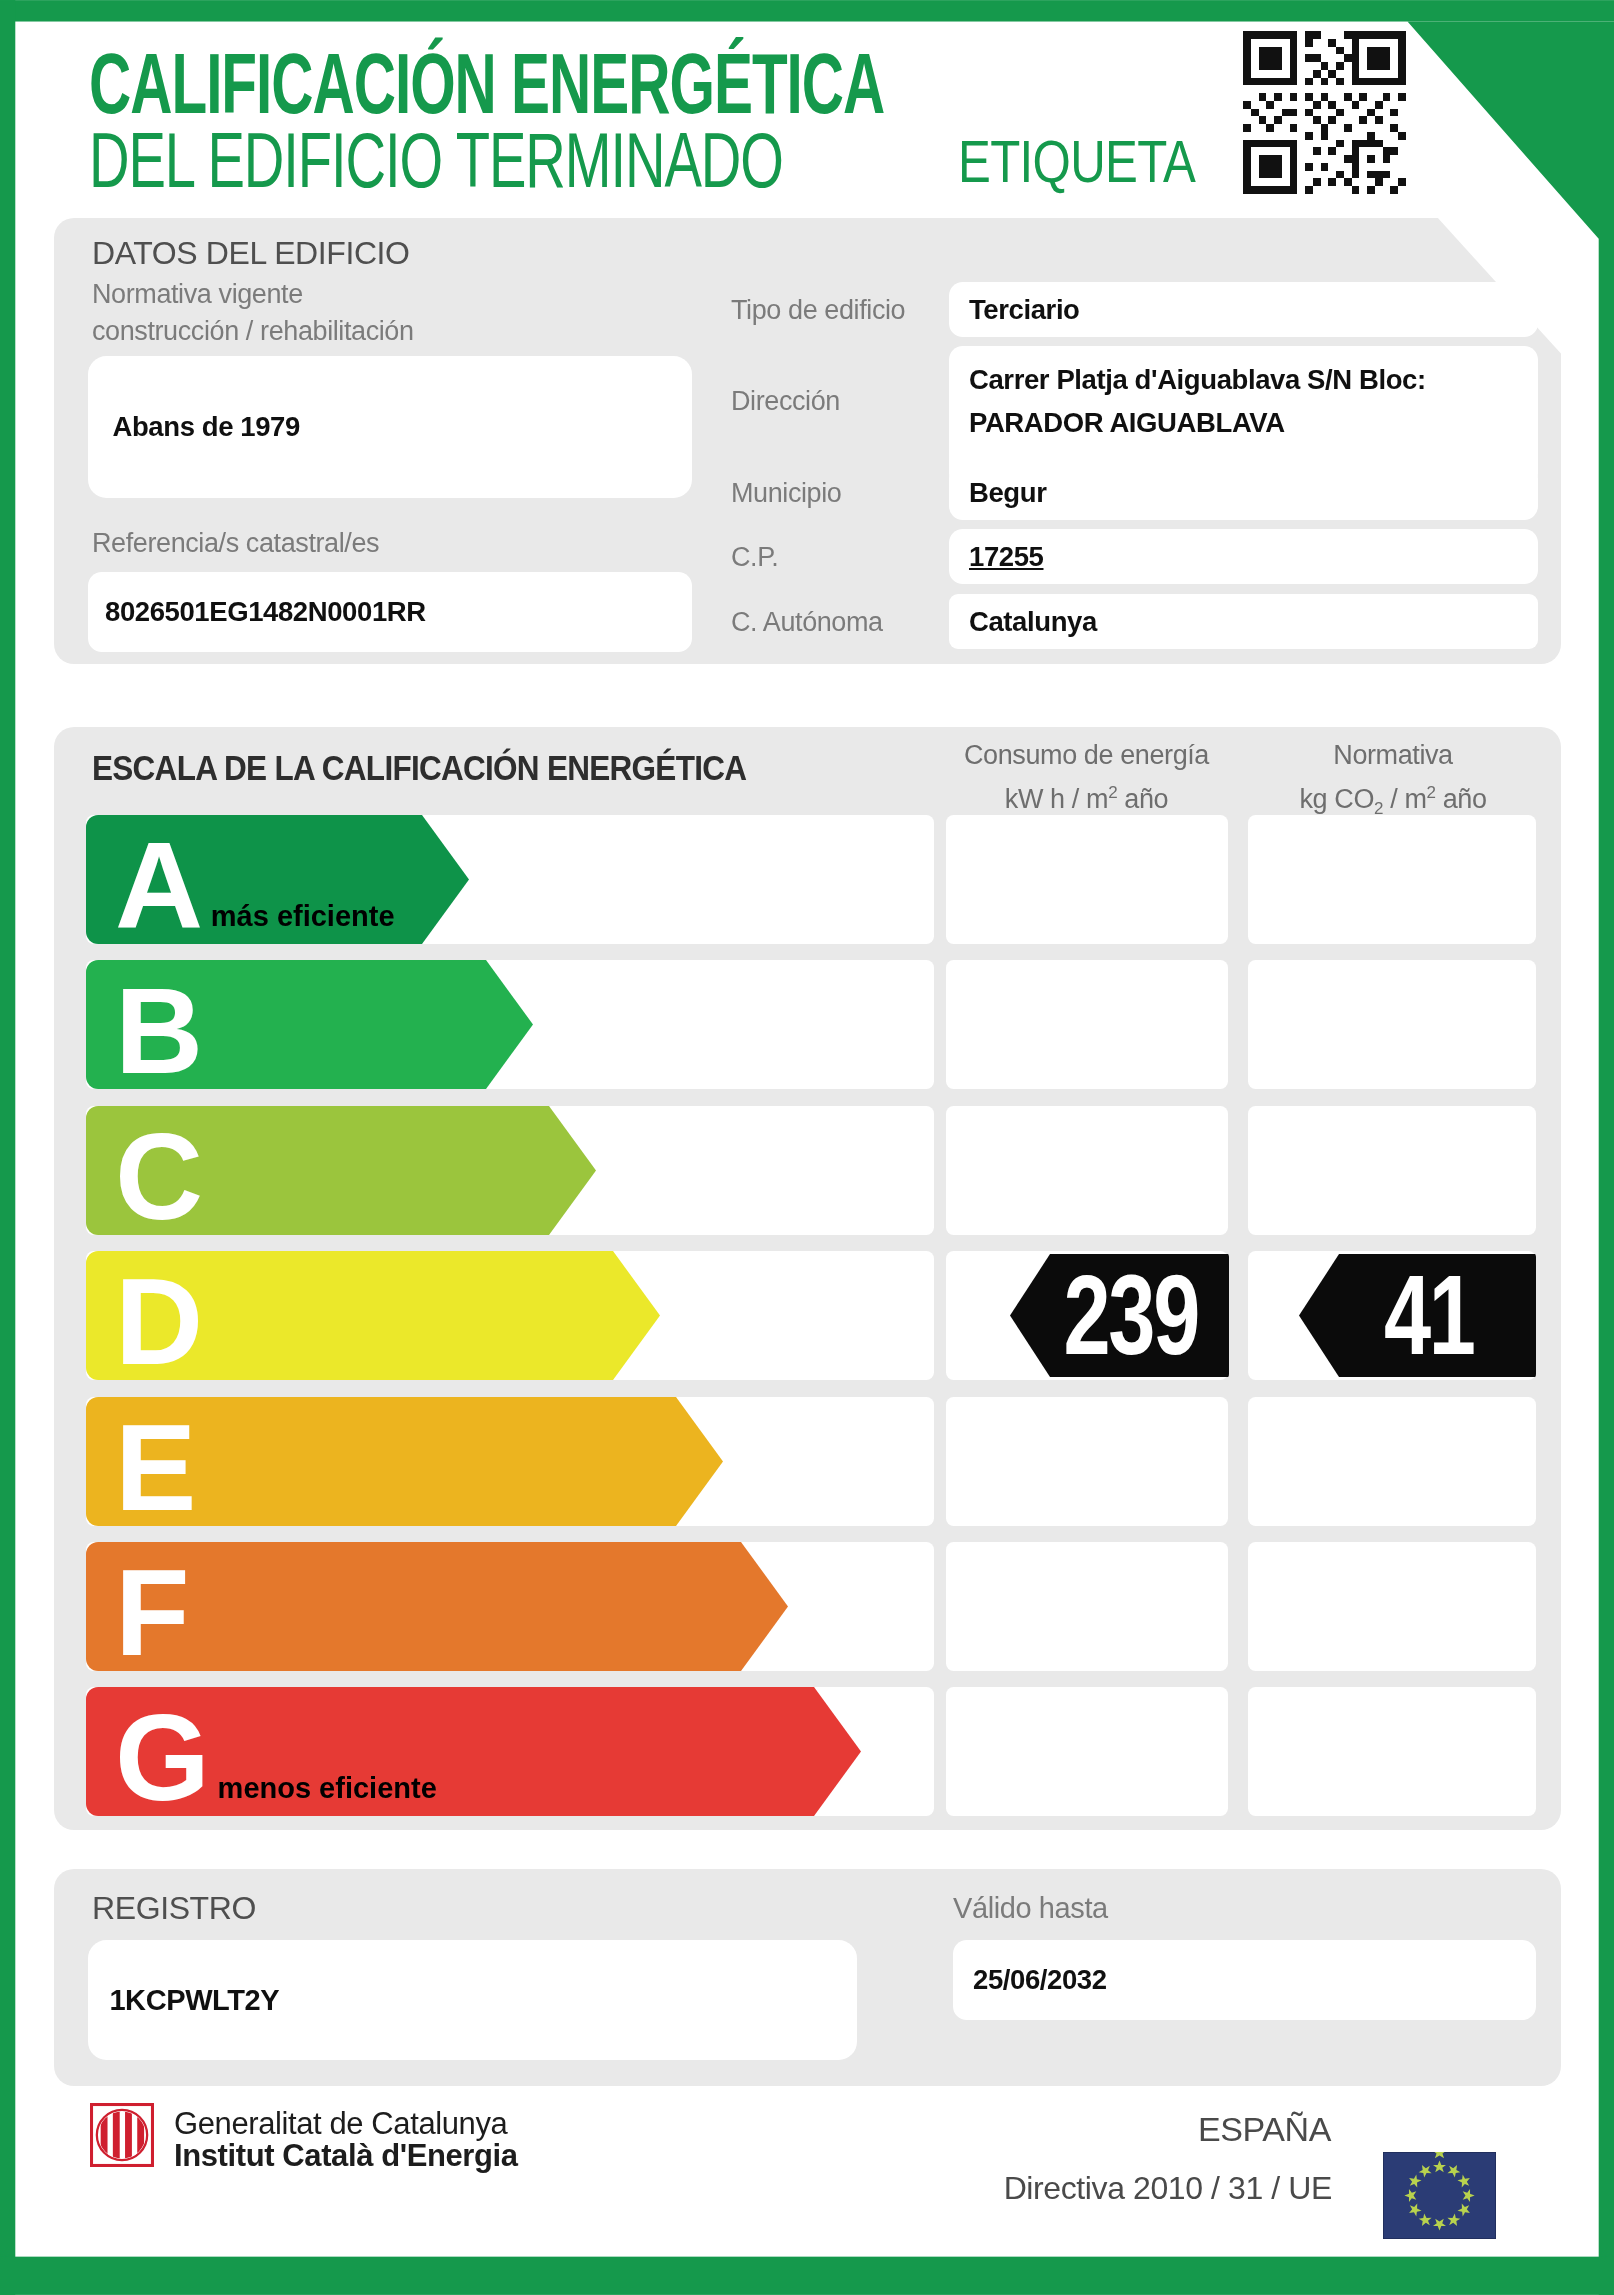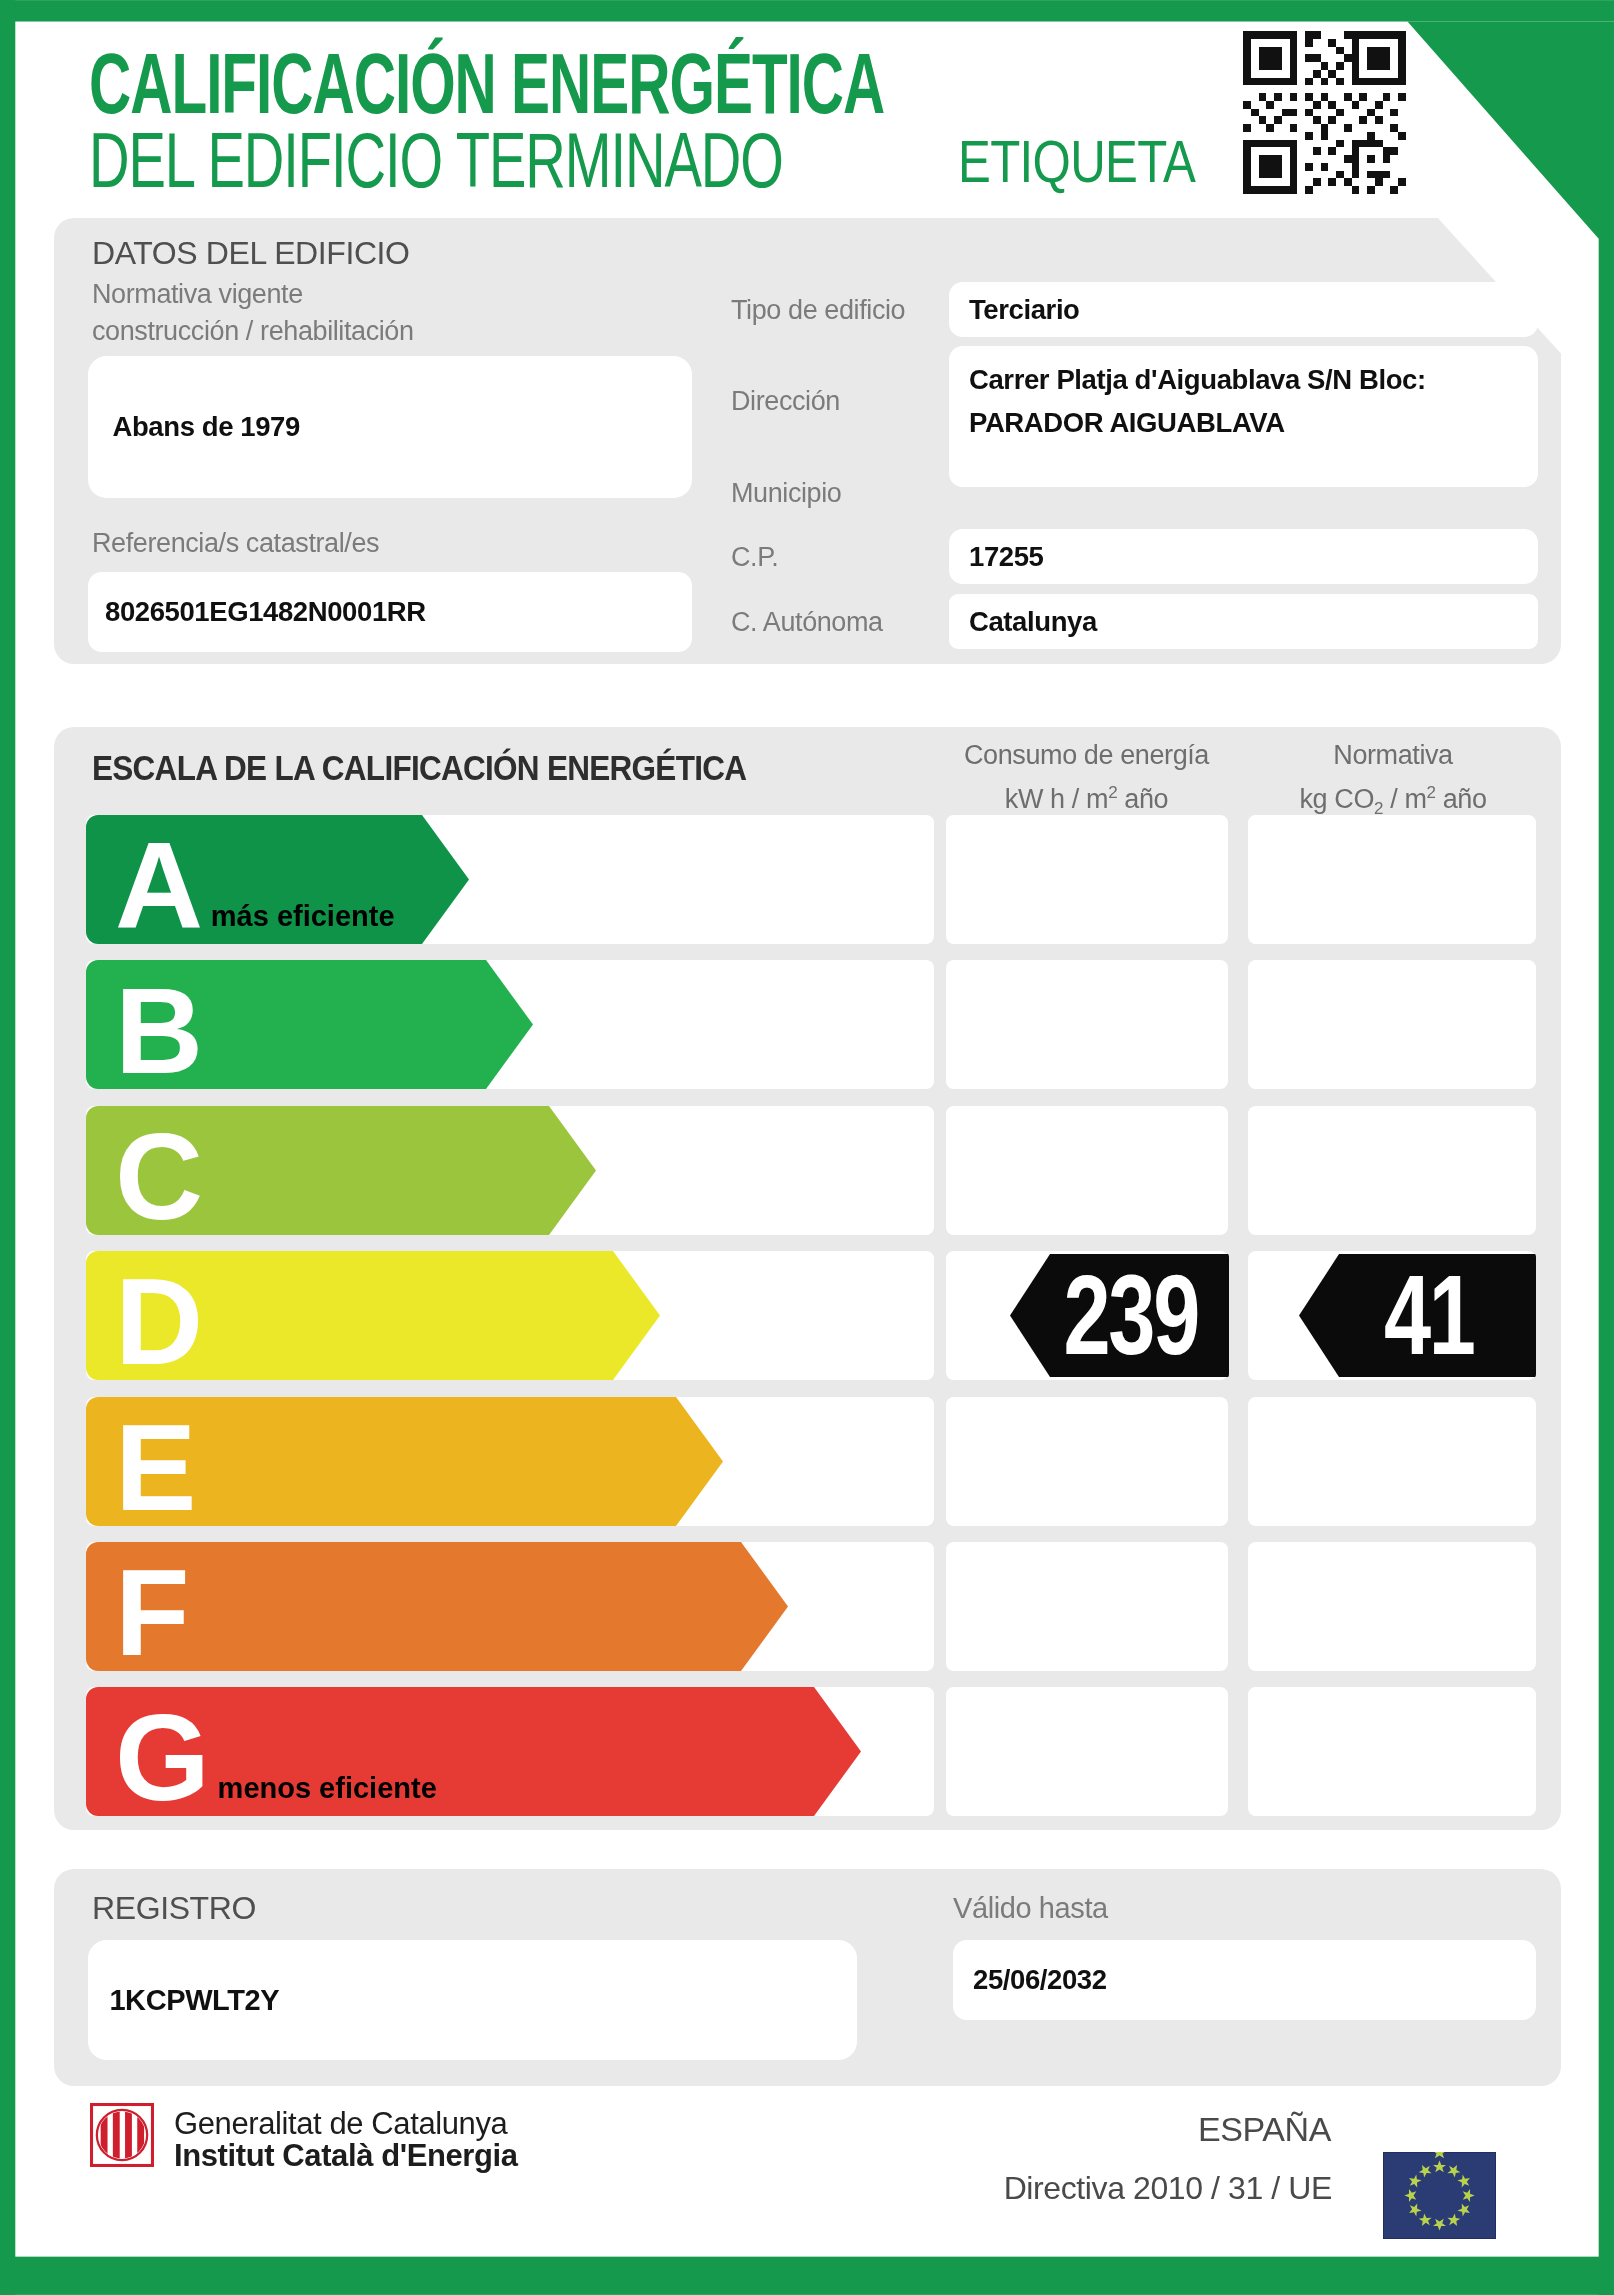--- a/index.html
+++ b/index.html
@@ -115,24 +115,27 @@
       <span class="val" style="margin-left:20px;">Terciario</span>
     </div>
 
     <div class="abs glabel" style="left:677px;top:168px;">Dirección</div>
     <div class="wbox" style="left:895px;top:128px;width:589px;height:141px;padding-top:0;">
       <div class="val" style="margin:12.2px 0 0 20px;line-height:43px;">Carrer Platja d'Aiguablava S/N Bloc:</div>
       <div class="val" style="margin-left:20px;line-height:43px;">PARADOR AIGUABLAVA</div>
     </div>
 
     <div class="abs glabel" style="left:677px;top:260px;">Municipio</div>
+    <div class="wbox" style="left:895px;top:247px;width:589px;height:55px;display:flex;align-items:center;">
+      <span class="val" style="margin-left:20px;">Begur</span>
+    </div>
 
     <div class="abs glabel" style="left:677px;top:324px;">C.P.</div>
     <div class="wbox" style="left:895px;top:311px;width:589px;height:55px;display:flex;align-items:center;">
-      <span class="val" style="margin-left:20px;">17255</span>
+      <span class="val" style="margin-left:20px;text-decoration:underline;">17255</span>
     </div>
 
     <div class="abs glabel" style="left:677px;top:389px;">C. Autónoma</div>
     <div class="wbox" style="left:895px;top:376px;width:589px;height:55px;display:flex;align-items:center;border-radius:9px;">
       <span class="val" style="margin-left:20px;">Catalunya</span>
     </div>
   </div>
 
   <svg class="abs" width="1614" height="2295" viewBox="0 0 2110 3000" style="left:0;top:0;z-index:3;pointer-events:none;">
     <polygon points="1878,283 2046,283 2046,468" fill="#ffffff"></polygon>

